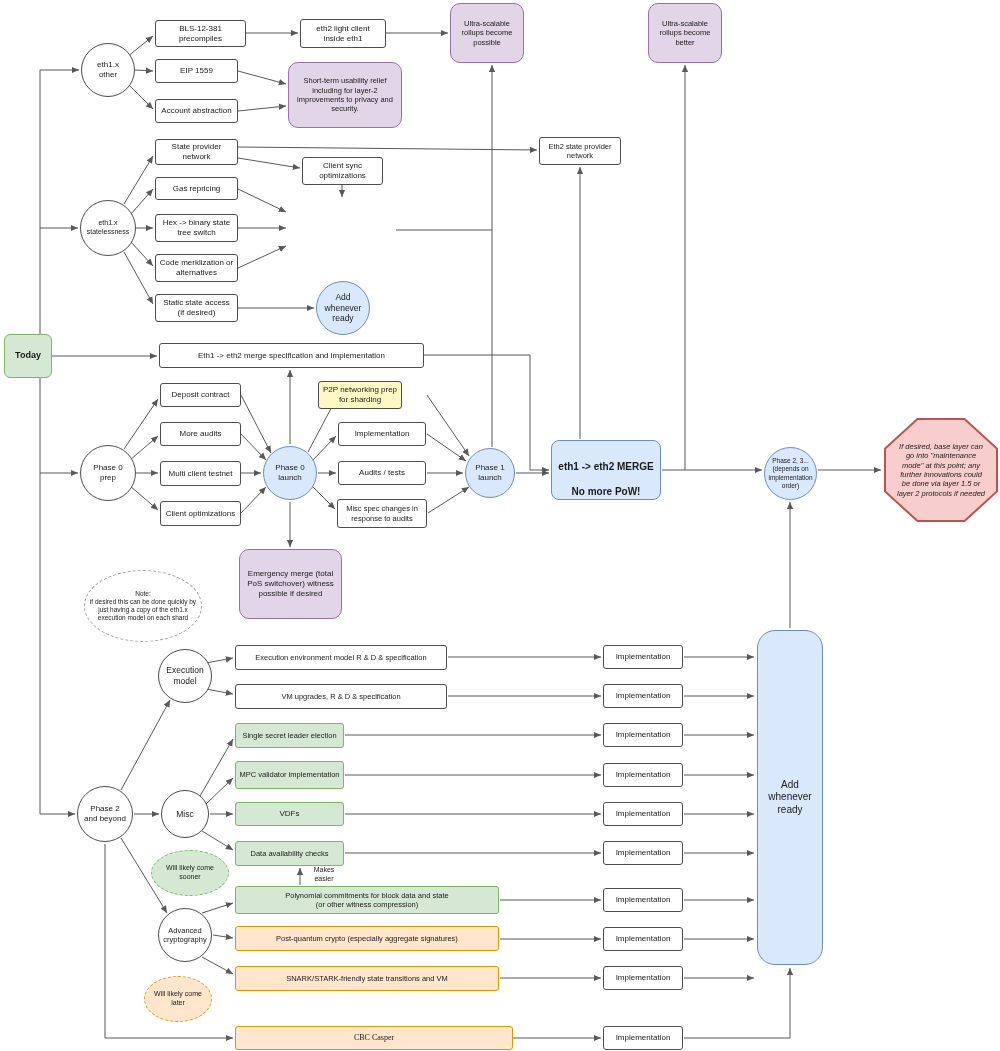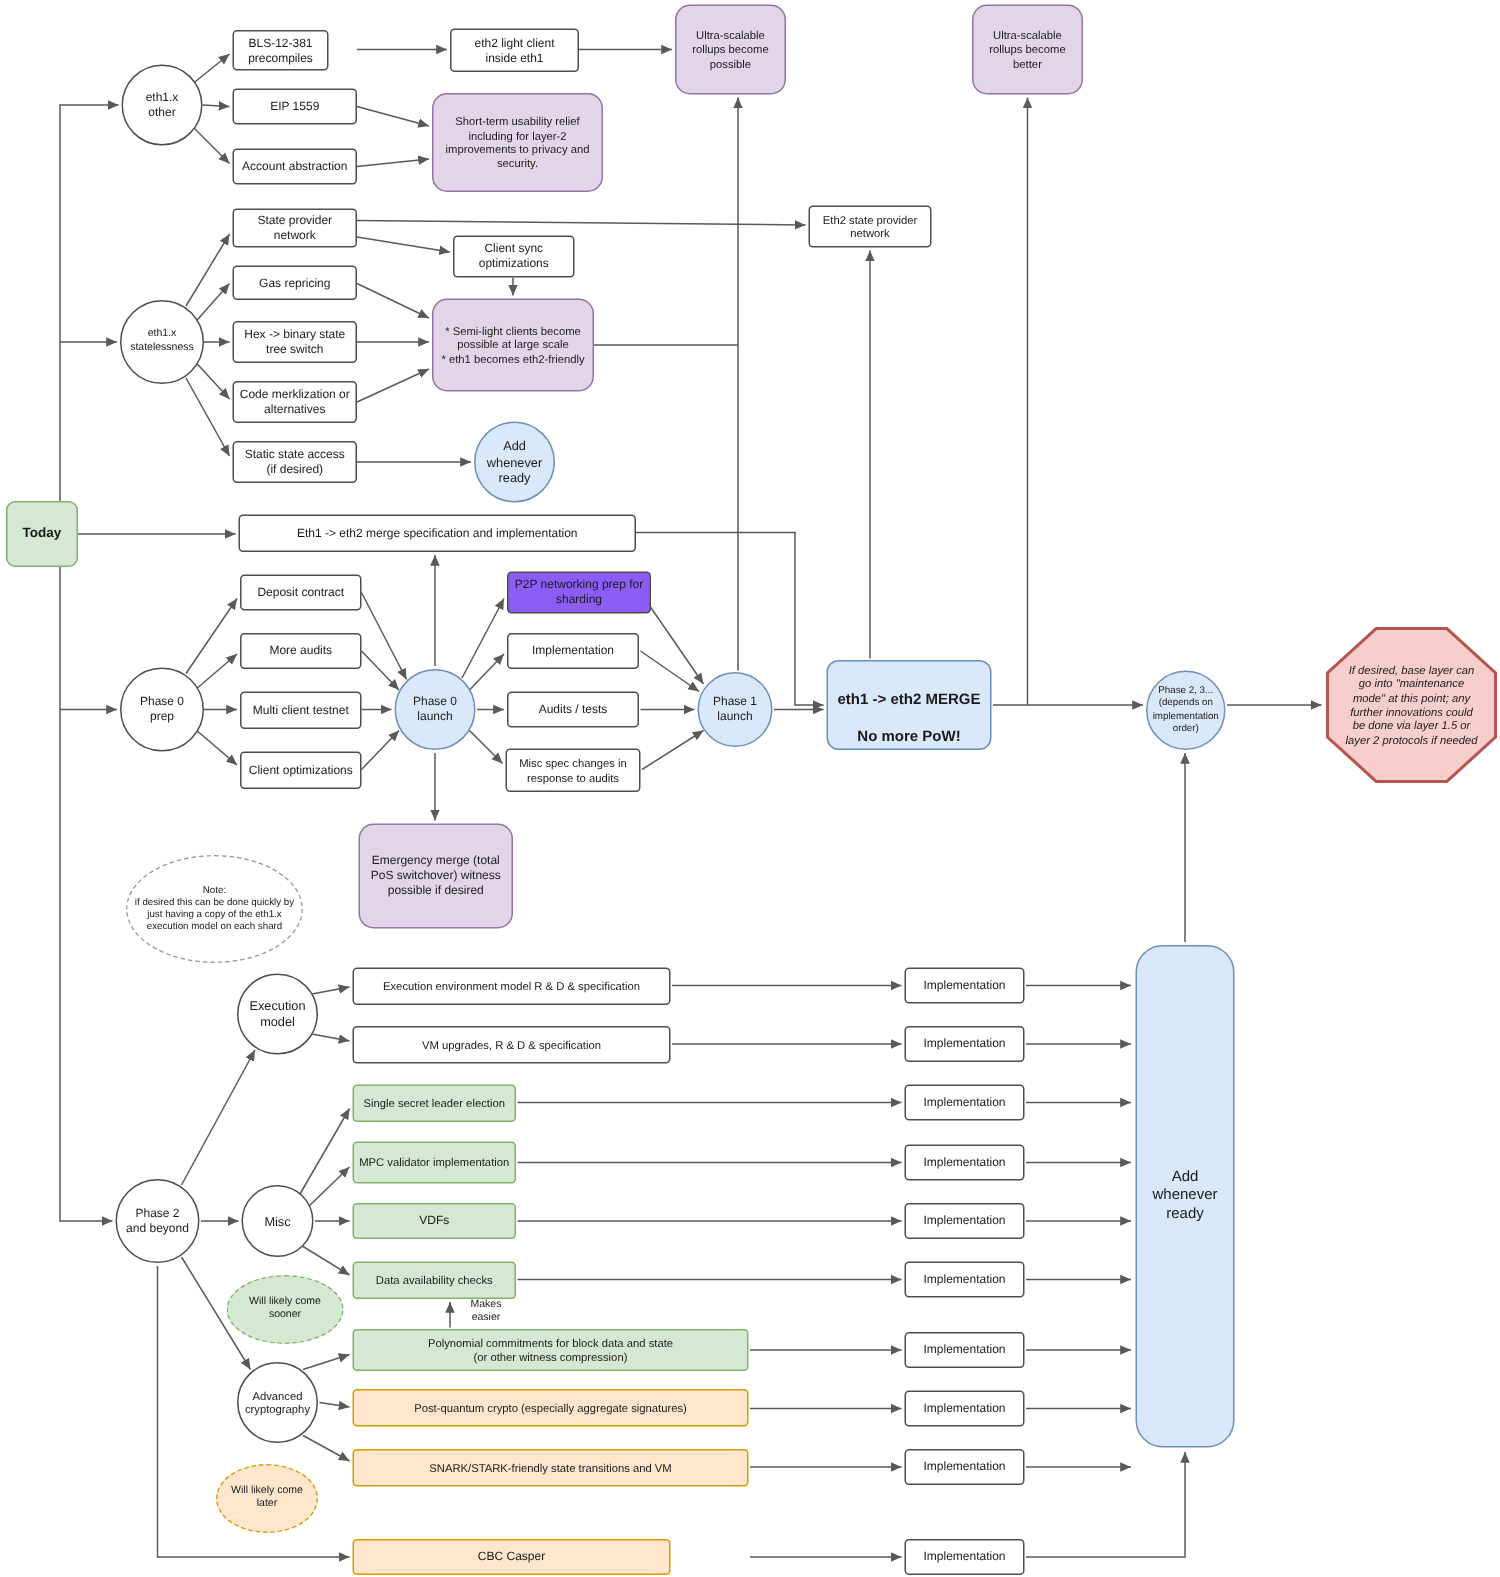--- a/index.html
+++ b/index.html
@@ -112,47 +112,45 @@
       <polyline points="684,814 754,814" class="edge" stroke="#595959" marker-end="url(#arrowhead)"></polyline>
       <polyline points="684,853 754,853" class="edge" stroke="#595959" marker-end="url(#arrowhead)"></polyline>
       <polyline points="684,900 754,900" class="edge" stroke="#595959" marker-end="url(#arrowhead)"></polyline>
       <polyline points="684,939 754,939" class="edge" stroke="#595959" marker-end="url(#arrowhead)"></polyline>
       <polyline points="684,978 754,978" class="edge" stroke="#595959" marker-end="url(#arrowhead)"></polyline>
       <polyline points="684,1038 790,1038 790,968" class="edge" stroke="#595959" marker-end="url(#arrowhead)"></polyline>
     </svg>
 <div class="node rect" style="left: 4px; top: 334px; width: 48px; height: 44px; font-size: 9px; font-weight: bold; border-radius: 6px; background: rgb(213, 232, 212); border-color: rgb(130, 179, 102);"><span>Today</span></div>
     <div class="node circle" style="left: 81px; top: 43px; width: 54px; height: 54px; background: rgb(255, 255, 255); border-color: rgb(77, 77, 77); text-align: center;"><span>eth1.x
 other</span></div>
-    <div class="node rect" style="left: 155px; top: 20px; width: 64px; height: 27px; background: rgb(255, 255, 255); border-color: rgb(77, 77, 77);"><span>BLS-12-381
+    <div class="node rect" style="left: 155px; top: 20px; width: 91px; height: 27px; background: rgb(255, 255, 255); border-color: rgb(77, 77, 77);"><span>BLS-12-381
 precompiles</span></div>
     <div class="node rect" style="left: 300px; top: 19px; width: 86px; height: 29px; background: rgb(255, 255, 255); border-color: rgb(77, 77, 77);"><span>eth2 light client
 inside eth1</span></div>
     <div class="node rect" style="left: 648px; top: 3px; width: 74px; height: 60px; font-size: 7.5px; border-radius: 10px; background: rgb(225, 213, 231); border-color: rgb(150, 115, 166);"><span>Ultra-scalable rollups become better</span></div>
     <div class="node rect" style="left: 450px; top: 3px; width: 74px; height: 60px; font-size: 7.5px; border-radius: 10px; background: rgb(225, 213, 231); border-color: rgb(150, 115, 166);"><span>Ultra-scalable rollups become possible</span></div>
     <div class="node rect" style="left: 155px; top: 59px; width: 83px; height: 24px; background: rgb(255, 255, 255); border-color: rgb(77, 77, 77);"><span>EIP 1559</span></div>
     <div class="node rect" style="left: 155px; top: 99px; width: 83px; height: 24px; background: rgb(255, 255, 255); border-color: rgb(77, 77, 77);"><span>Account abstraction</span></div>
     <div class="node rect" style="left: 288px; top: 62px; width: 114px; height: 66px; font-size: 7.5px; border-radius: 10px; background: rgb(225, 213, 231); border-color: rgb(150, 115, 166);"><span>Short-term usability relief including for layer-2 improvements to privacy and security.</span></div>
     <div class="node rect" style="left: 155px; top: 139px; width: 83px; height: 26px; background: rgb(255, 255, 255); border-color: rgb(77, 77, 77);"><span>State provider network</span></div>
     <div class="node rect" style="left: 302px; top: 157px; width: 81px; height: 28px; background: rgb(255, 255, 255); border-color: rgb(77, 77, 77);"><span>Client sync optimizations</span></div>
     <div class="node rect" style="left: 539px; top: 137px; width: 82px; height: 28px; font-size: 7.5px; background: rgb(255, 255, 255); border-color: rgb(77, 77, 77);"><span>Eth2 state provider network</span></div>
     <div class="node rect" style="left: 155px; top: 177px; width: 83px; height: 23px; background: rgb(255, 255, 255); border-color: rgb(77, 77, 77);"><span>Gas repricing</span></div>
     <div class="node circle" style="left: 80px; top: 200px; width: 56px; height: 56px; font-size: 7px; background: rgb(255, 255, 255); border-color: rgb(77, 77, 77);"><span>eth1.x
 statelessness</span></div>
     <div class="node rect" style="left: 155px; top: 214px; width: 83px; height: 28px; background: rgb(255, 255, 255); border-color: rgb(77, 77, 77);"><span>Hex -&gt; binary state tree switch</span></div>
-    <div class="node rect" style="left: 288px; top: 199px; width: 108px; height: 62px; font-size: 7.5px; border-radius: 10px; background: rgb(225, 213, 231); border-color: rgb(150, 115, 166);"><span>* Semi-light clients become possible at large scale
-* eth1 becomes eth2-friendly</span></div>
     <div class="node rect" style="left: 155px; top: 254px; width: 83px; height: 28px; background: rgb(255, 255, 255); border-color: rgb(77, 77, 77);"><span>Code merklization or alternatives</span></div>
     <div class="node rect" style="left: 155px; top: 294px; width: 83px; height: 28px; background: rgb(255, 255, 255); border-color: rgb(77, 77, 77);"><span>Static state access
 (if desired)</span></div>
     <div class="node circle" style="left: 316px; top: 281px; width: 54px; height: 54px; font-size: 8.5px; background: rgb(218, 232, 252); border-color: rgb(108, 142, 191);"><span>Add
 whenever
 ready</span></div>
     <div class="node rect" style="left: 159px; top: 343px; width: 265px; height: 25px; background: rgb(255, 255, 255); border-color: rgb(77, 77, 77);"><span>Eth1 -&gt; eth2 merge specification and implementation</span></div>
     <div class="node rect" style="left: 160px; top: 383px; width: 81px; height: 24px; background: rgb(255, 255, 255); border-color: rgb(77, 77, 77);"><span>Deposit contract</span></div>
-    <div class="node rect" style="left: 338px; top: 381px; width: 96px; height: 28px; background: #8b5cf6; border-color: rgb(77, 77, 77);"><span>P2P networking prep for sharding</span></div>
+    <div class="node rect" style="left: 318px; top: 381px; width: 84px; height: 28px; background: #fef9c3; border-color: rgb(77, 77, 77);"><span>P2P networking prep for sharding</span></div>
     <div class="node rect" style="left: 160px; top: 422px; width: 81px; height: 24px; background: rgb(255, 255, 255); border-color: rgb(77, 77, 77);"><span>More audits</span></div>
     <div class="node rect" style="left: 338px; top: 422px; width: 88px; height: 24px; background: rgb(255, 255, 255); border-color: rgb(77, 77, 77);"><span>Implementation</span></div>
     <div class="node circle" style="left: 80px; top: 445px; width: 56px; height: 56px; background: rgb(255, 255, 255); border-color: rgb(77, 77, 77);"><span>Phase 0
 prep</span></div>
     <div class="node rect" style="left: 160px; top: 461px; width: 81px; height: 25px; background: rgb(255, 255, 255); border-color: rgb(77, 77, 77);"><span>Multi client testnet</span></div>
     <div class="node circle" style="left: 263px; top: 446px; width: 54px; height: 54px; background: rgb(218, 232, 252); border-color: rgb(108, 142, 191);"><span>Phase 0
 launch</span></div>
     <div class="node rect" style="left: 338px; top: 461px; width: 88px; height: 24px; background: rgb(255, 255, 255); border-color: rgb(77, 77, 77);"><span>Audits / tests</span></div>
     <div class="node circle" style="left: 465px; top: 448px; width: 50px; height: 50px; background: rgb(218, 232, 252); border-color: rgb(108, 142, 191);"><span>Phase 1
 launch</span></div>
@@ -191,18 +189,18 @@
     <div class="node rect" style="left: 235px; top: 886px; width: 264px; height: 28px; font-size: 7.5px; background: rgb(213, 232, 212); border-color: rgb(130, 179, 102);"><span>Polynomial commitments for block data and state
 (or other witness compression)</span></div>
     <div class="node rect" style="left: 603px; top: 888px; width: 80px; height: 24px; background: rgb(255, 255, 255); border-color: rgb(77, 77, 77);"><span>Implementation</span></div>
     <div class="node circle" style="left: 158px; top: 908px; width: 54px; height: 54px; font-size: 7.5px; background: rgb(255, 255, 255); border-color: rgb(77, 77, 77);"><span>Advanced
 cryptography</span></div>
     <div class="node rect" style="left: 235px; top: 926px; width: 264px; height: 25px; font-size: 7.5px; background: rgb(255, 230, 204); border-color: rgb(215, 155, 0);"><span>Post-quantum crypto (especially aggregate signatures)</span></div>
     <div class="node rect" style="left: 603px; top: 927px; width: 80px; height: 24px; background: rgb(255, 255, 255); border-color: rgb(77, 77, 77);"><span>Implementation</span></div>
     <div class="node rect" style="left: 235px; top: 966px; width: 264px; height: 25px; font-size: 7.5px; background: rgb(255, 230, 204); border-color: rgb(215, 155, 0);"><span>SNARK/STARK-friendly state transitions and VM</span></div>
     <div class="node rect" style="left: 603px; top: 966px; width: 80px; height: 24px; background: rgb(255, 255, 255); border-color: rgb(77, 77, 77);"><span>Implementation</span></div>
     <div class="node cloud" style="left: 144px; top: 976px; width: 68px; height: 46px; font-size: 7px; background: rgb(255, 230, 204); border-color: rgb(215, 155, 0);"><span>Will likely come later</span></div>
-    <div class="node rect" style="left: 235px; top: 1026px; width: 212px; height: 24px; background: rgb(255, 230, 204); border-color: rgb(215, 155, 0);"><span>CBC Casper</span></div>
+    <div class="node rect" style="left: 235px; top: 1026px; width: 278px; height: 24px; background: rgb(255, 230, 204); border-color: rgb(215, 155, 0); font-family: Liberation Serif, serif;"><span>CBC Casper</span></div>
     <div class="node rect" style="left: 603px; top: 1026px; width: 80px; height: 24px; background: rgb(255, 255, 255); border-color: rgb(77, 77, 77);"><span>Implementation</span></div>
     <div class="node rect" style="left: 757px; top: 630px; width: 66px; height: 335px; font-size: 10px; border-radius: 18px; background: rgb(218, 232, 252); border-color: rgb(108, 142, 191);"><span>Add
 whenever
 ready</span></div>
   </div>
 
 </body></html>

